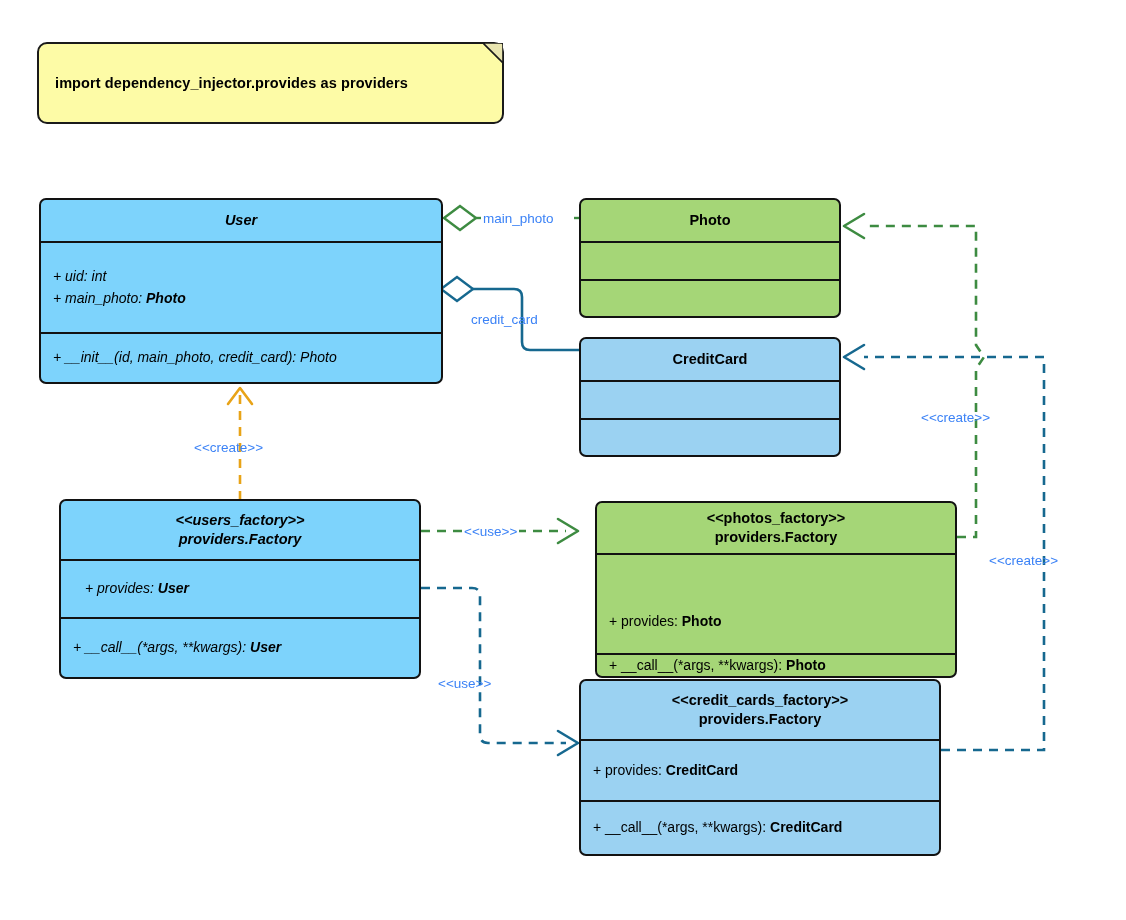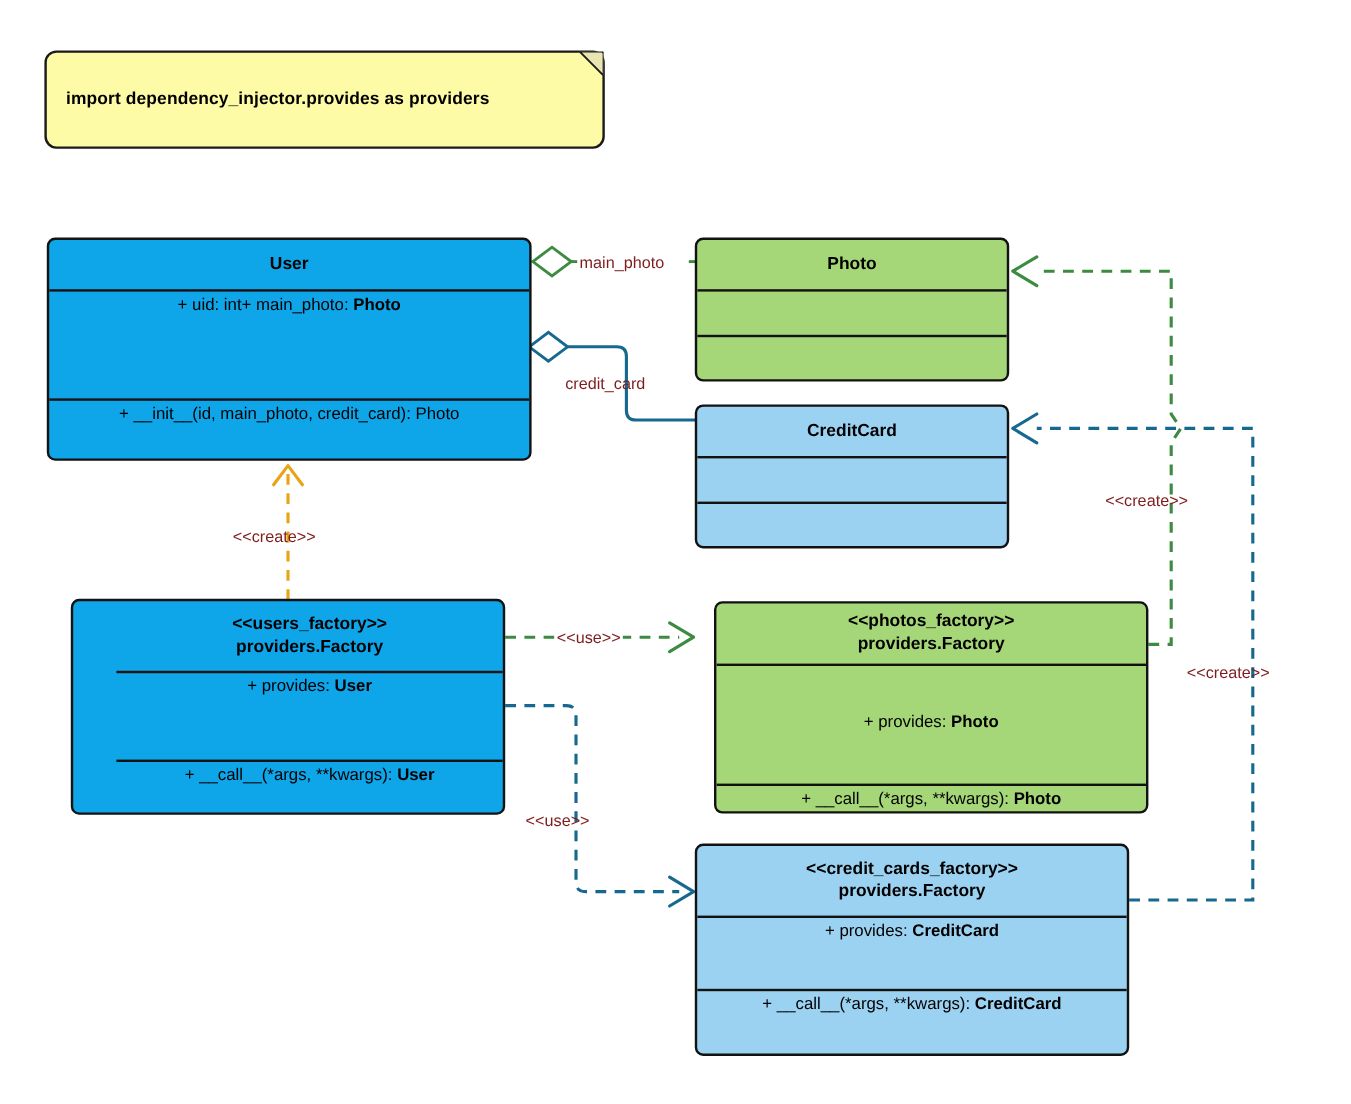--- a/index.html
+++ b/index.html
@@ -76,41 +76,41 @@
     text-align: center;
   }
   .uml .sep {
     height: 0;
     border-top: 2.5px solid #121212;
     flex: 0 0 auto;
   }
   .uml .compartment {
     box-sizing: border-box;
     display: flex;
-    flex-direction: row;
+    flex-direction: column;
     justify-content: center;
     padding: 0 12px;
     font-size: 14px;
     line-height: 1.52;
   }
   .uml .compartment.empty { padding: 0; }
   .uml .row { white-space: nowrap; }
   .uml .row b { font-weight: bold; }
 
-  .fill-yellow { background: #0ea5e9; }
+  .fill-yellow { background: #7dd3fc; font-style: italic; }
   .fill-green  { background: #a5d677; }
   .fill-blue   { background: #9bd2f2; }
 
   
   .edge-label {
     position: absolute;
     font-size: 13.5px;
     line-height: 1;
     white-space: nowrap;
-    color: #7f1d1d;
+    color: #3b82f6;
     background: transparent;
   }
   .edge-label.boxed {
     background: #ffffff;
     padding: 1px 2px;
   }
 </style>
 </head>
 <body>
 
@@ -203,27 +203,27 @@
   <div class="uml fill-blue" style="left:579px; top:337px; width:262px; height:120px;">
     <div class="hdr" style="height:41px;">
       <span>CreditCard</span>
     </div>
     <div class="sep"></div>
     <div class="compartment empty" style="height:36px;"></div>
     <div class="sep"></div>
     <div class="compartment empty" style="flex:1 1 auto;"></div>
   </div>
 
-  <div class="uml fill-yellow" style="left:59px; top:499px; width:362px; height:180px;padding-left:36px;">
+  <div class="uml fill-yellow" style="left:59px; top:499px; width:362px; height:180px;">
     <div class="hdr" style="height:58px;">
       <span>&lt;&lt;users_factory&gt;&gt;</span>
       <span>providers.Factory</span>
     </div>
     <div class="sep"></div>
-    <div class="compartment" style="height:72px;">
+    <div class="compartment" style="height:56px;margin-left:12px;">
       <div class="row">
         <span>+</span>
         <span>provides: </span><b>User</b>
       </div>
     </div>
     <div class="sep"></div>
     <div class="compartment" style="flex:1 1 auto;">
       <div class="row">
         <span>+</span>
         <span>__call__(*args, **kwargs): </span><b>User</b>
@@ -245,21 +245,21 @@
     </div>
     <div class="sep"></div>
     <div class="compartment" style="flex:1 1 auto;">
       <div class="row">
         <span>+</span>
         <span>__call__(*args, **kwargs): </span><b>Photo</b>
       </div>
     </div>
   </div>
 
-  <div class="uml fill-blue" style="left:579px; top:703px; width:362px; height:177px;">
+  <div class="uml fill-blue" style="left:579px; top:679px; width:362px; height:177px;">
     <div class="hdr" style="height:58px;">
       <span>&lt;&lt;credit_cards_factory&gt;&gt;</span>
       <span>providers.Factory</span>
     </div>
     <div class="sep"></div>
     <div class="compartment" style="height:59px;">
       <div class="row">
         <span>+</span>
         <span>provides: </span><b>CreditCard</b>
       </div>

